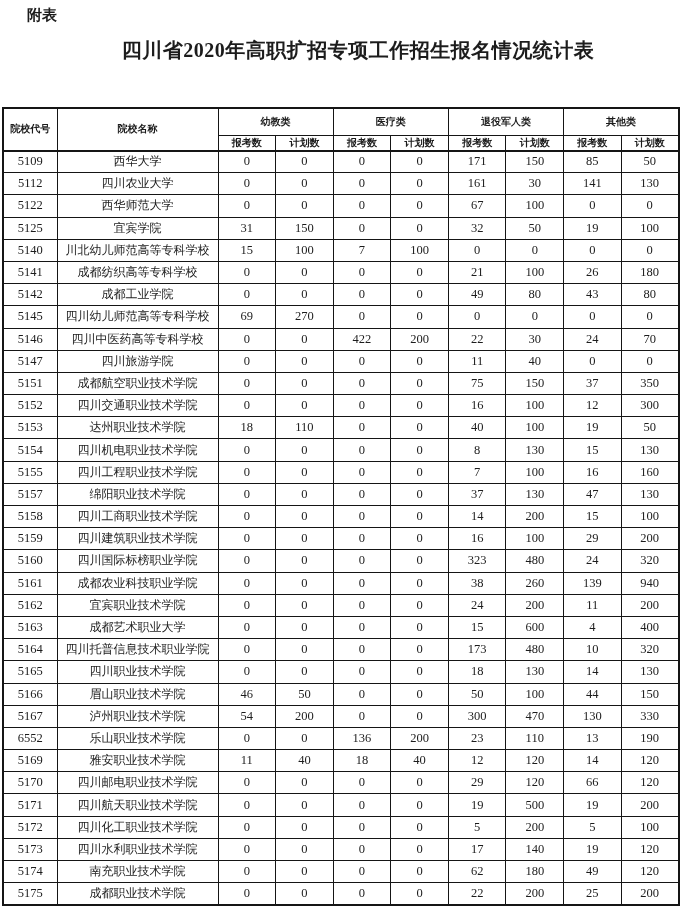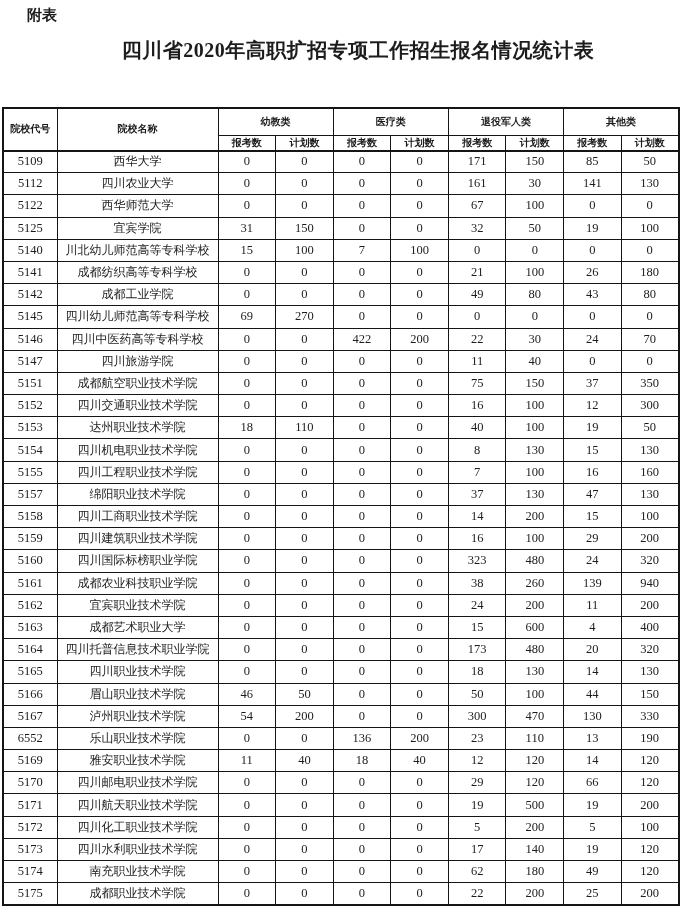--- a/index.html
+++ b/index.html
@@ -348,21 +348,21 @@
       </tr>
       <tr>
         <td class="code">5164</td>
         <td class="name">四川托普信息技术职业学院</td>
         <td class="val">0</td>
         <td class="val">0</td>
         <td class="val">0</td>
         <td class="val">0</td>
         <td class="val">173</td>
         <td class="val">480</td>
-        <td class="val">20</td>
+        <td class="val">10</td>
         <td class="val">320</td>
       </tr>
       <tr>
         <td class="code">5165</td>
         <td class="name">四川职业技术学院</td>
         <td class="val">0</td>
         <td class="val">0</td>
         <td class="val">0</td>
         <td class="val">0</td>
         <td class="val">18</td>

